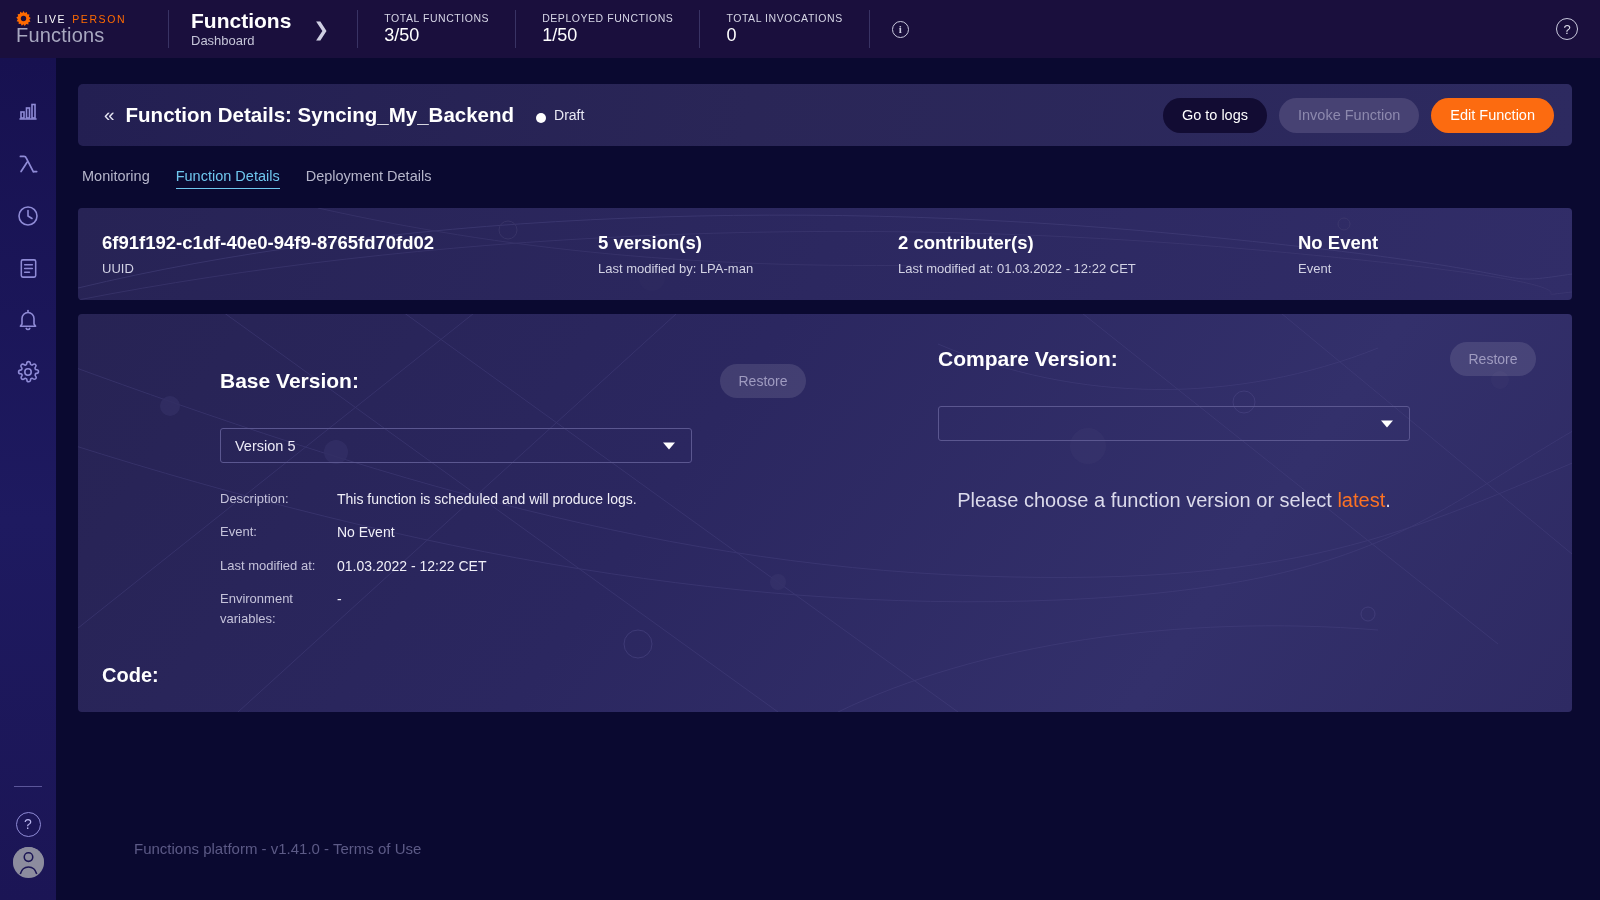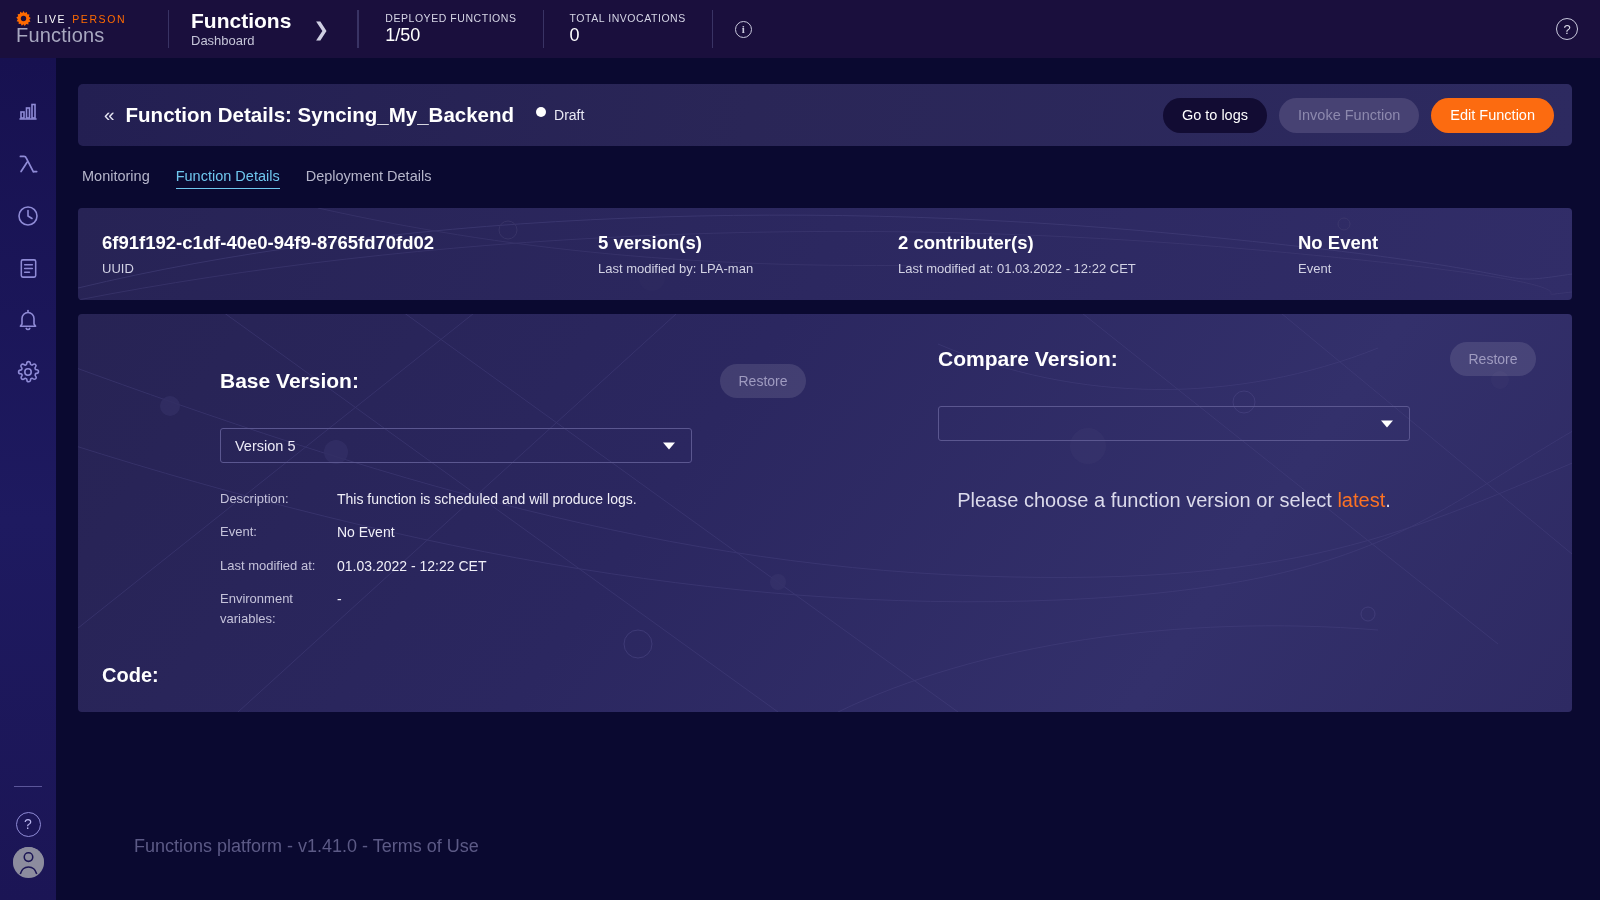--- a/index.html
+++ b/index.html
@@ -94,21 +94,21 @@
   
   .hdr-card {
     position: relative;
     height: 62px; border-radius: 5px;
     background: linear-gradient(100deg, #231f52 0%, #2a2657 45%, #2d2a60 100%);
     display: flex; align-items: center;
     padding: 0 18px 0 26px;
   }
   .back-chev { color: #e6e6f2; font-size: 19px; margin-right: 13px; cursor:pointer; letter-spacing:-2px;}
   .hdr-title { color: #ffffff; font-size: 20.5px; font-weight: 700; }
-  .hdr-status { display: flex; align-items: flex-start; gap: 8px; margin-left: 22px; }
+  .hdr-status { display: flex; align-items: flex-end; gap: 8px; margin-left: 22px; }
   .dot { width: 10px; height: 10px; border-radius: 50%; background: #ffffff; }
   .hdr-status-text { color: #e9e9f4; font-size: 14px; }
   .hdr-spacer { flex: 1; }
   .btn {
     border: none; border-radius: 18px; height: 35px;
     font-size: 14.5px; font-family: "Liberation Sans", sans-serif;
     cursor: pointer; padding: 0 19px; white-space: nowrap;
   }
   .btn-logs { background: #120c33; color: #ffffff; }
   .btn-invoke { background: #474273; color: #8d89ae; margin-left: 12px; cursor: default;}
@@ -191,21 +191,21 @@
   .hint {
     position: relative; margin-top: 48px;
     text-align: center; color: #dbdaeb; font-size: 20px;
     width: 472px;
   }
   .hint a { color: #fc7223; text-decoration: none; cursor: pointer;}
 
   
   .footer {
     position: absolute; left: 78px; bottom: 43px;
-    color: #5c5a86; font-size: 18px; text-align: right;
+    color: #5c5a86; font-size: 15px; text-align: right;
   }
 </style>
 </head>
 <body>
 
 <div id="app">
 
   <div class="topbar">
 
     <div class="brand">
@@ -226,20 +226,24 @@
 
     <div class="tb-crumb">
       <div>
         <div class="tb-crumb-title">Functions</div>
         <div class="tb-crumb-sub">Dashboard</div>
       </div>
       <span class="tb-chevron">❯</span>
     </div>
 
     <div class="tb-div"></div>
+    <div class="tb-stat">
+      <div class="tb-stat-label">TOTAL FUNCTIONS</div>
+      <div class="tb-stat-value">3/50</div>
+    </div>
 
     <div class="tb-div"></div>
     <div class="tb-stat">
       <div class="tb-stat-label">DEPLOYED FUNCTIONS</div>
       <div class="tb-stat-value">1/50</div>
     </div>
 
     <div class="tb-div"></div>
     <div class="tb-stat">
       <div class="tb-stat-label">TOTAL INVOCATIONS</div>

